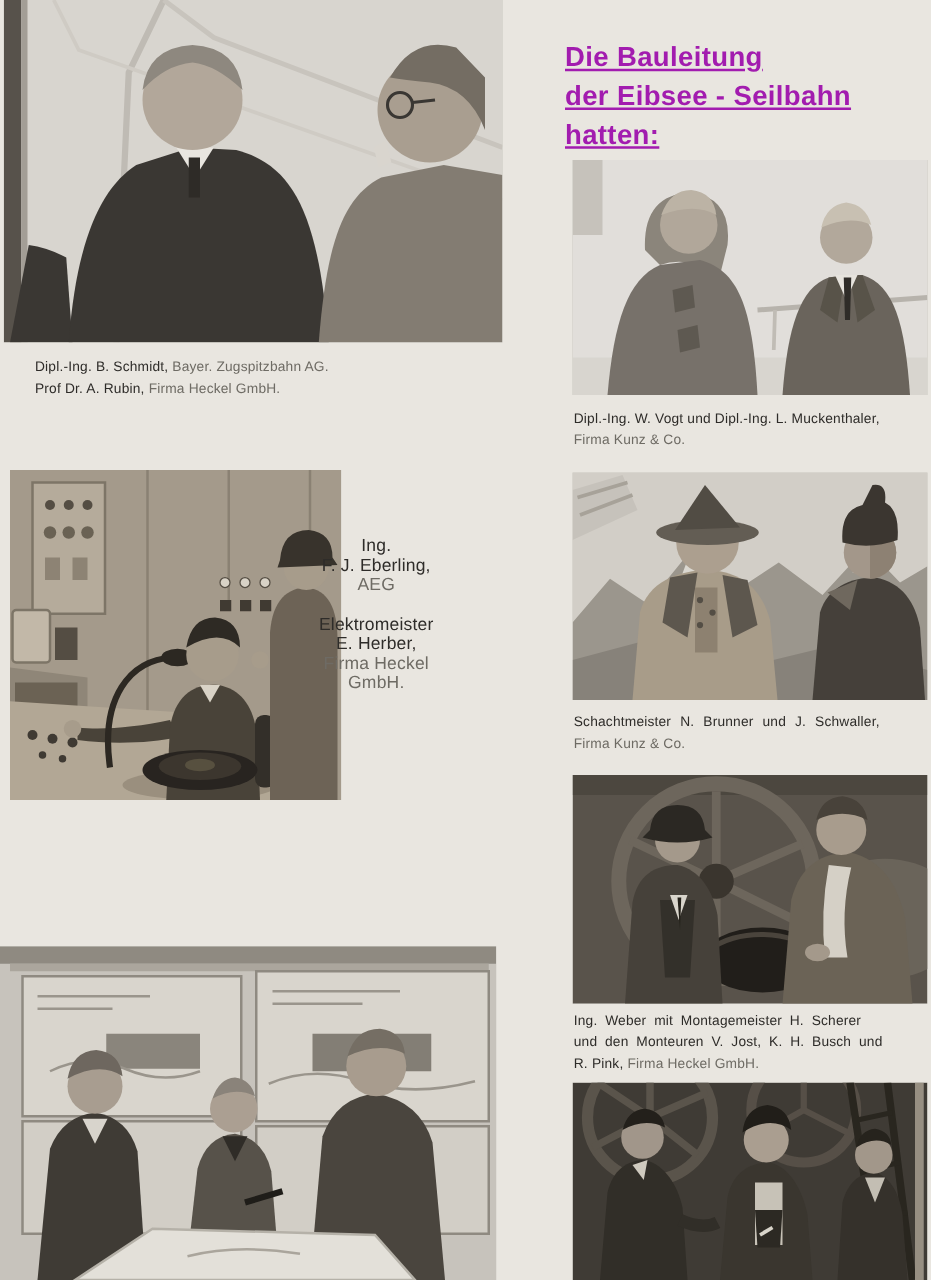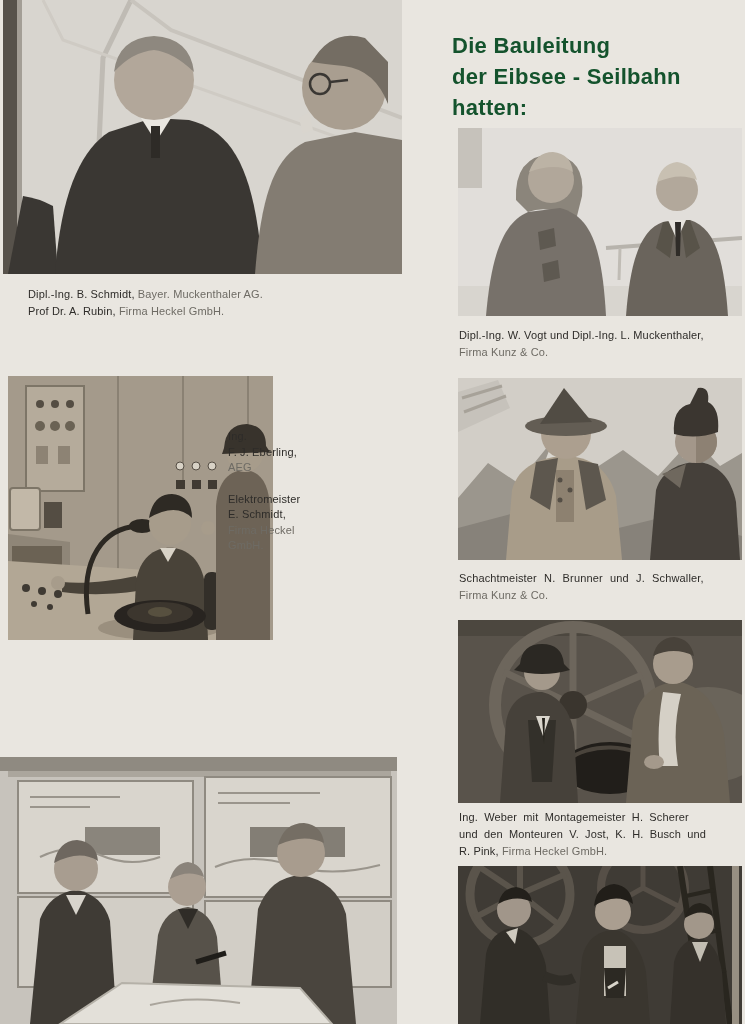--- a/index.html
+++ b/index.html
@@ -6,23 +6,23 @@
   .page{position:relative;width:745px;height:1024px;background:#e9e6e0;overflow:hidden;
         font-family:"Liberation Sans",sans-serif;}
   .photo{position:absolute;overflow:hidden;background:#c9c5be;}
   .photo svg{display:block;width:100%;height:100%;}
   .caption{position:absolute;font-size:11px;line-height:17px;letter-spacing:0.15px;color:#2e2c29;white-space:nowrap;}
   .b{font-weight:normal;color:#2e2c29;}
   .r{font-weight:normal;color:#6e6b64;}
   .ws3{word-spacing:3px;}
   .ws4{word-spacing:4px;}
   .heading{position:absolute;left:452px;top:30px;font-size:22px;line-height:31px;font-weight:bold;
-           color:#14532d;letter-spacing:0.3px;white-space:nowrap;}
-  .sidecap{position:absolute;left:228px;top:429px;width:146px;text-align:left;
-           font-size:11px;line-height:15.5px;letter-spacing:0.15px;white-space:nowrap;}
+           color:#a21caf;letter-spacing:0.3px;white-space:nowrap;text-decoration:underline;}
+  .sidecap{position:absolute;left:228px;top:429px;width:146px;text-align:center;
+           font-size:14px;line-height:15.5px;letter-spacing:0.15px;white-space:nowrap;}
   .sidecap .blk2{margin-top:16px;}
 </style>
 </head>
 <body>
 
 <div class="page">
 
   <div class="photo" style="left:3px;top:0;width:399px;height:274px">
     <svg viewBox="0 0 399 274">
       <rect width="399" height="274" fill="#d8d5cf"></rect>
@@ -41,21 +41,21 @@
       <path d="M252,274 C258,198 270,158 302,142 L322,138 L310,180 L300,274 Z" fill="#77706六" opacity="0.0"></path>
       <circle cx="341" cy="88" r="42" fill="#a99e90"></circle>
       <path d="M309,62 Q328,28 362,38 L385,62 L385,104 Q372,70 341,66 Q320,64 309,62" fill="#746d63"></path>
       <circle cx="317" cy="84" r="10" fill="none" stroke="#3a3733" stroke-width="2.5"></circle>
       <path d="M327,82 L345,80" stroke="#3a3733" stroke-width="2.5"></path>
       <path d="M296,118 L306,112 L310,130 L300,134 Z" fill="#d9d5ce"></path>
     </svg>
   </div>
 
   <div class="caption" style="left:28px;top:286px">
-    <div><span class="b">Dipl.-Ing. B. Schmidt,</span> <span class="r">Bayer. Muckenthaler AG.</span></div>
+    <div><span class="b">Dipl.-Ing. B. Schmidt,</span> <span class="r">Bayer. Zugspitzbahn AG.</span></div>
     <div><span class="b">Prof Dr. A. Rubin,</span> <span class="r">Firma Heckel GmbH.</span></div>
   </div>
 
   <div class="photo" style="left:8px;top:376px;width:265px;height:264px">
     <svg viewBox="0 0 265 264">
       <rect width="265" height="264" fill="#a49a8b"></rect>
       <path d="M110,0 V200 M175,0 V110 M240,0 V100" stroke="#8a8173" stroke-width="2"></path>
       <rect x="18" y="10" width="58" height="105" fill="#b5ab9b" stroke="#7d7567" stroke-width="2"></rect>
       <circle cx="32" cy="28" r="4" fill="#544d43"></circle>
         <circle cx="47" cy="28" r="4" fill="#544d43"></circle>
@@ -102,21 +102,21 @@
   </div>
 
   <div class="sidecap">
     <div>
       <div class="b">Ing.</div>
       <div class="b">F. J. Eberling,</div>
       <div class="r">AEG</div>
     </div>
     <div class="blk2">
       <div class="b">Elektromeister</div>
-      <div class="b">E. Schmidt,</div>
+      <div class="b">E. Herber,</div>
       <div class="r">Firma Heckel</div>
       <div class="r">GmbH.</div>
     </div>
   </div>
 
 
   <div class="photo" style="left:0;top:757px;width:397px;height:267px">
     <svg viewBox="0 0 397 267">
       <rect width="397" height="267" fill="#c7c3bc"></rect>
       <rect x="0" y="0" width="397" height="14" fill="#8f8a81"></rect>

